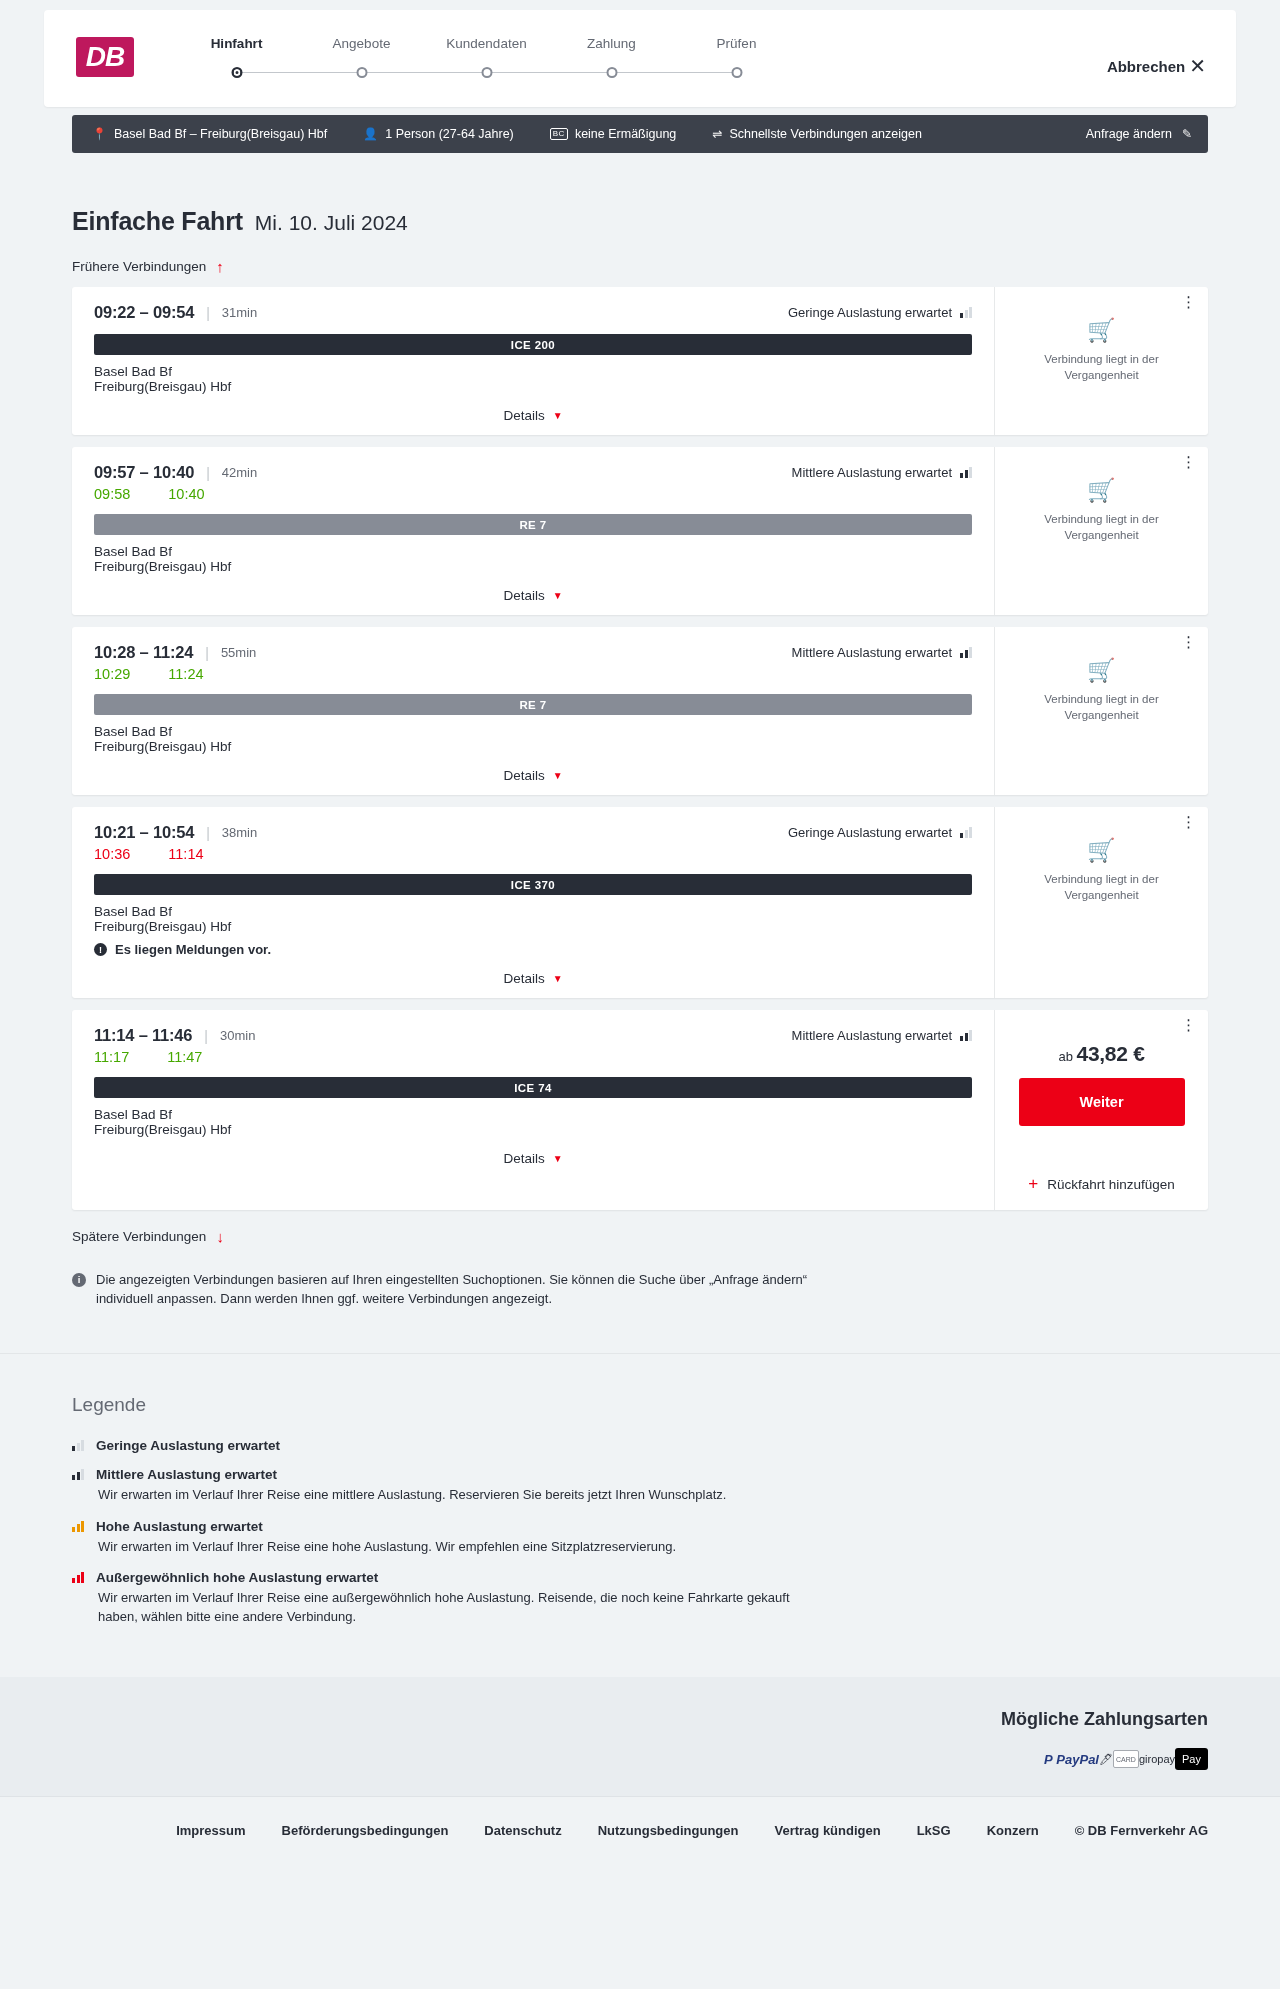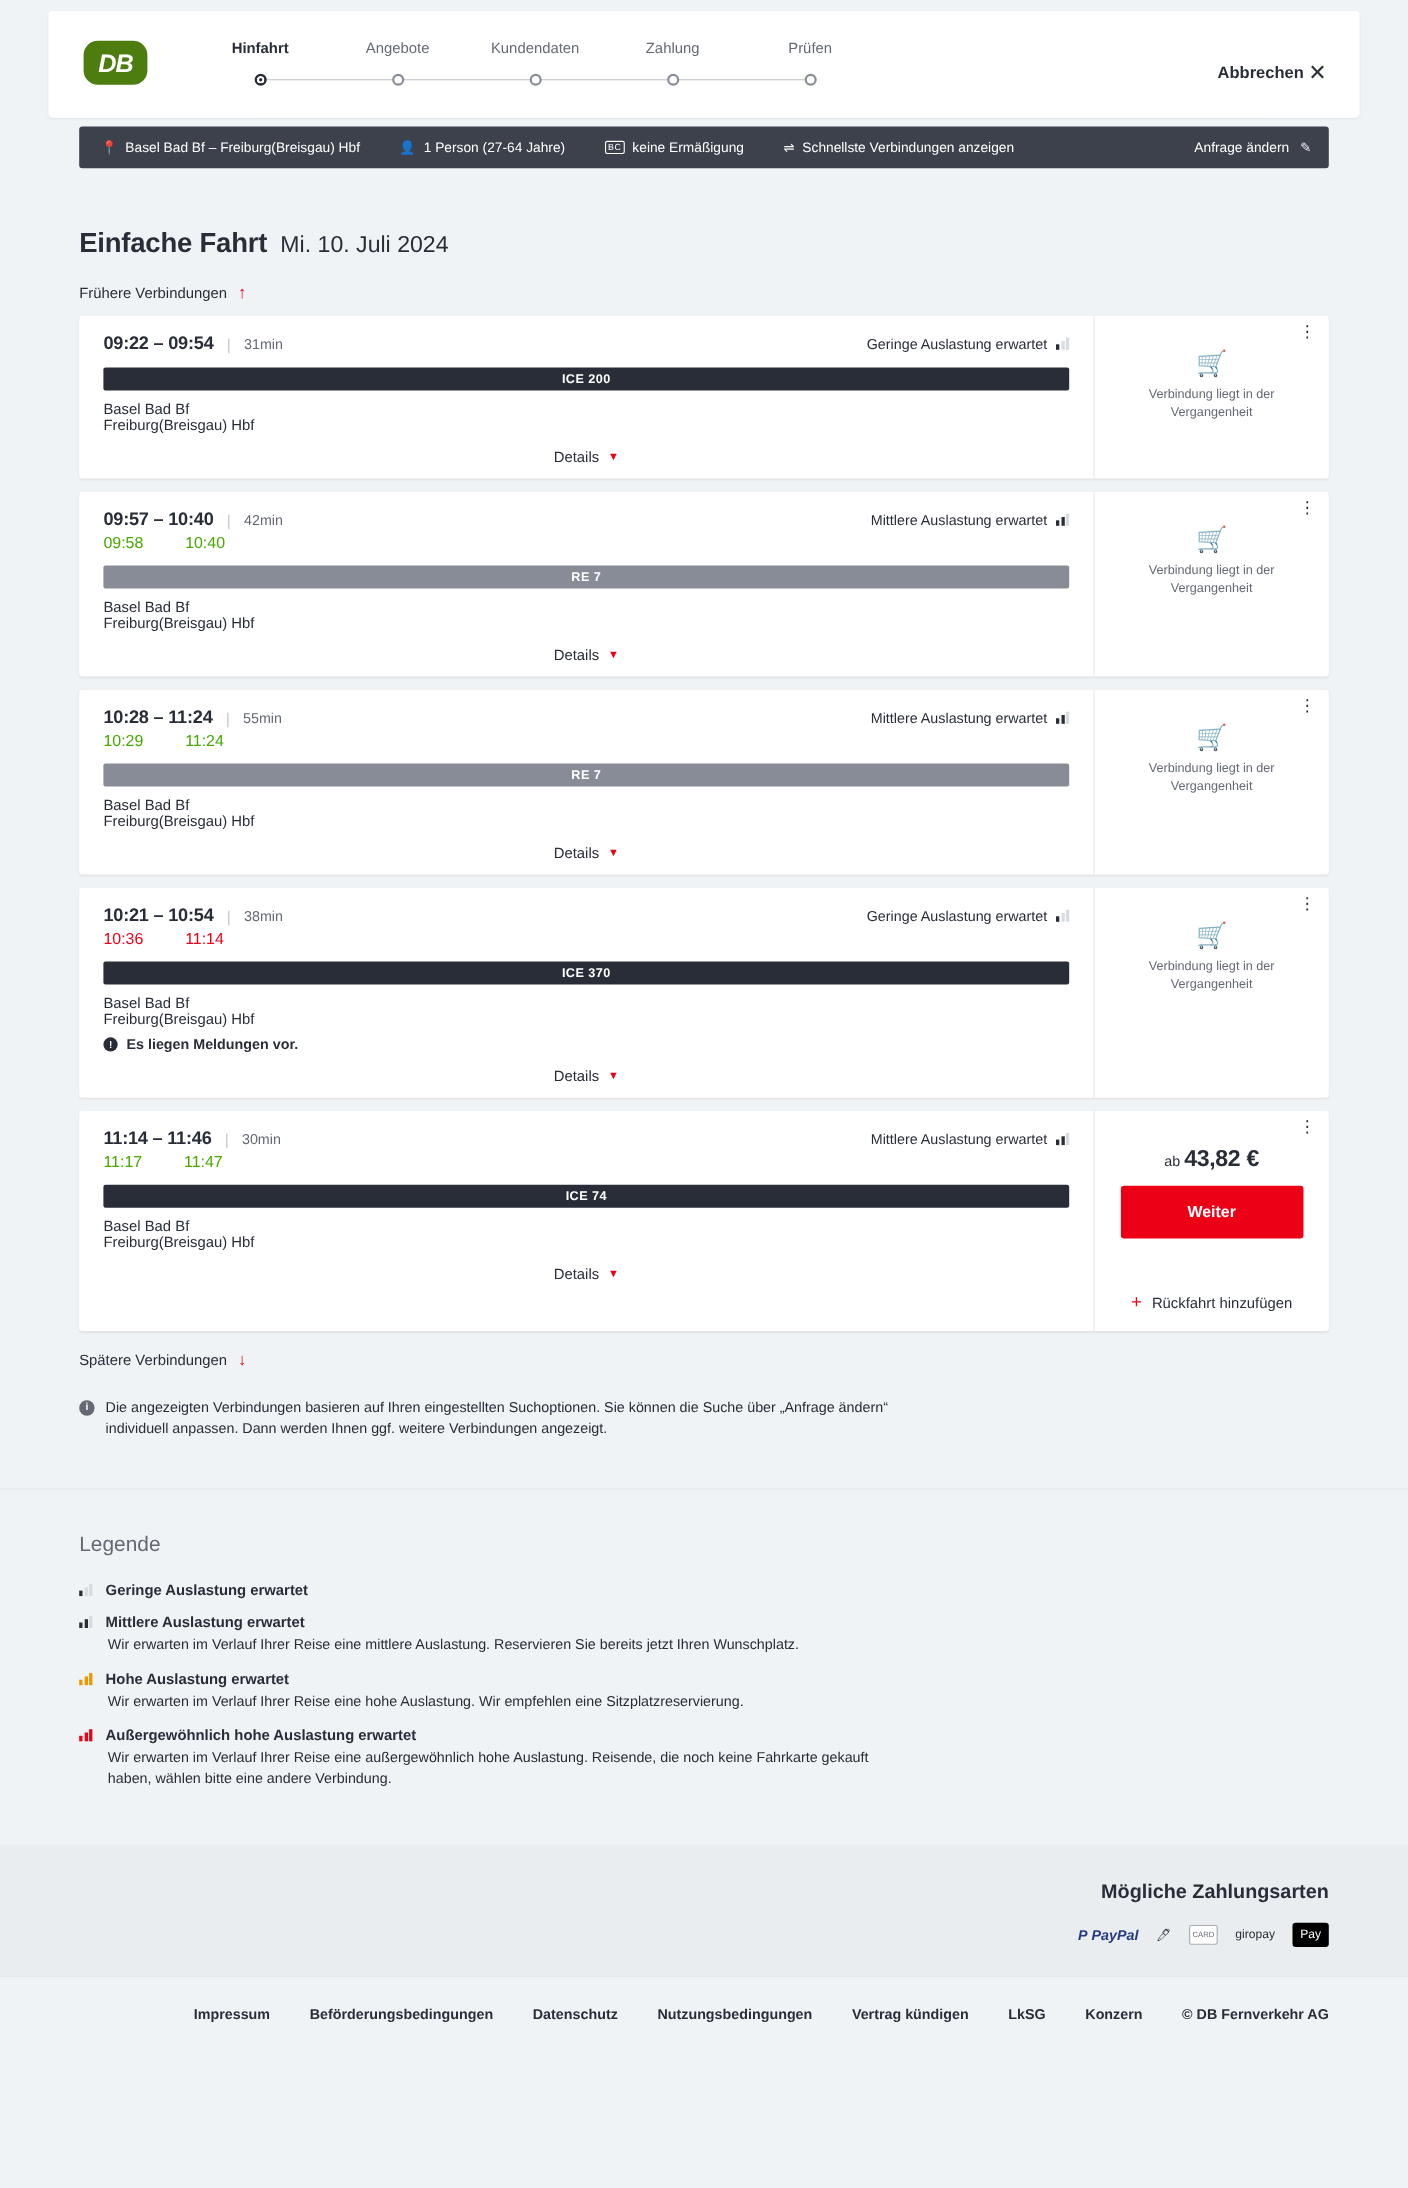--- a/index.html
+++ b/index.html
@@ -19,24 +19,24 @@
     background: #fff;
     border-radius: 4px;
     height: 97px;
     display: flex;
     align-items: flex-start;
     padding: 0 28px;
     position: relative;
     box-shadow: 0 1px 2px rgba(0,0,0,.06);
   }
   .db-logo {
-    width: 58px; height: 40px; background: #4d7c0f; border-radius: 13px;
+    width: 58px; height: 40px; background: #be185d; border-radius: 3px;
     margin-top: 27px; margin-left: 4px;
     display: flex; align-items: center; justify-content: center;
-    color: #fff; font-weight: bold; font-size: 23px; font-style: italic;
+    color: #fff; font-weight: bold; font-size: 28px; font-style: italic;
     letter-spacing: -1px;
   }
   .stepper { display: flex; margin-left: 40px; margin-top: 26px; }
   .step { width: 125px; text-align: center; position: relative; }
   .step .label { font-size: 13.5px; color: #646973; }
   .step.active .label { color: #282d37; font-weight: bold; }
   .step .dotline { position: relative; height: 24px; margin-top: 12px; }
   .step .dot {
     position: absolute; left: 50%; top: 4px; transform: translateX(-50%);
     width: 11px; height: 11px; border-radius: 50%;
@@ -169,21 +169,21 @@
   .legend-sec { background: #f0f3f5; border-top: 1px solid #e3e6e8; margin-top: 44px; padding: 40px 72px 36px 72px; }
   .legend-sec h2 { font-size: 19px; font-weight: normal; color: #646973; margin-bottom: 22px; }
   .leg-item { margin-bottom: 14px; }
   .leg-head { display: flex; align-items: center; gap: 12px; font-size: 13.5px; font-weight: bold; }
   .leg-desc { font-size: 13px; color: #282d37; line-height: 1.45; margin: 4px 0 0 26px; max-width: 700px; }
   .bars.veryhigh i { background: #ec0016; }
 
   
   .pay-sec { background: #e9edf0; padding: 32px 72px 26px 72px; }
   .pay-title { text-align: right; font-size: 18px; font-weight: bold; margin-bottom: 18px; }
-  .pay-row { display: flex; justify-content: flex-end; align-items: center; gap: 16px; }
+  .pay-row { display: flex; justify-content: flex-end; align-items: center; }
   .pay-ico {
     height: 22px; display: flex; align-items: center; justify-content: center;
     font-size: 11px; color: #282d37;
   }
   .paypal { color: #253b80; font-weight: bold; font-size: 13px; font-style: italic; }
   .pay-card {
     width: 26px; height: 18px; border: 1px solid #a6aab0; border-radius: 2px; background: #fff;
     font-size: 7px; display: flex; align-items: center; justify-content: center; color: #646973;
   }
   .apay { background: #000; color: #fff; border-radius: 3px; padding: 3px 7px; font-size: 11px; }

